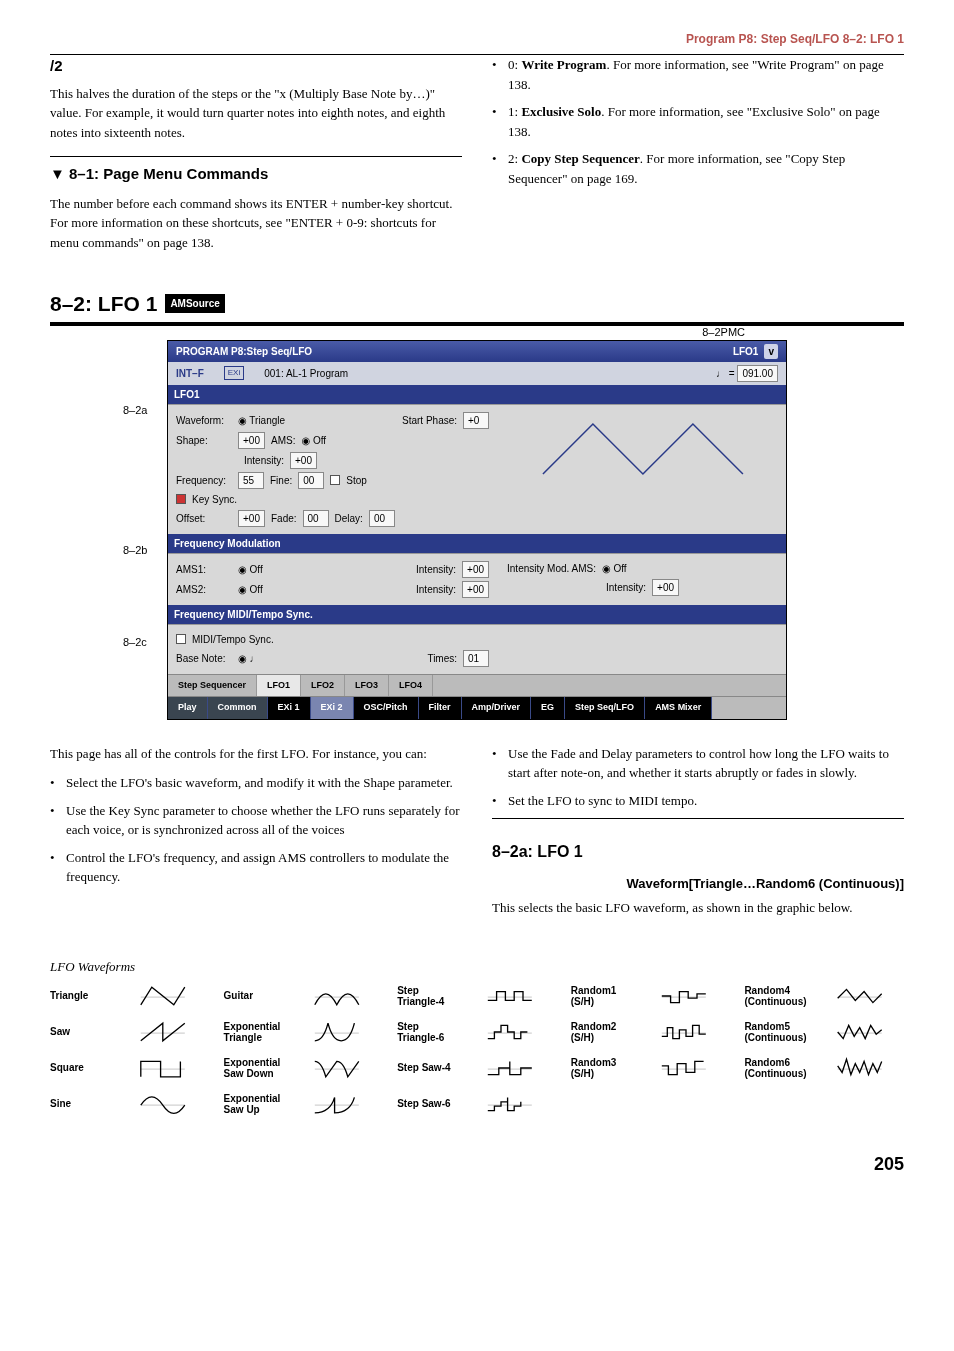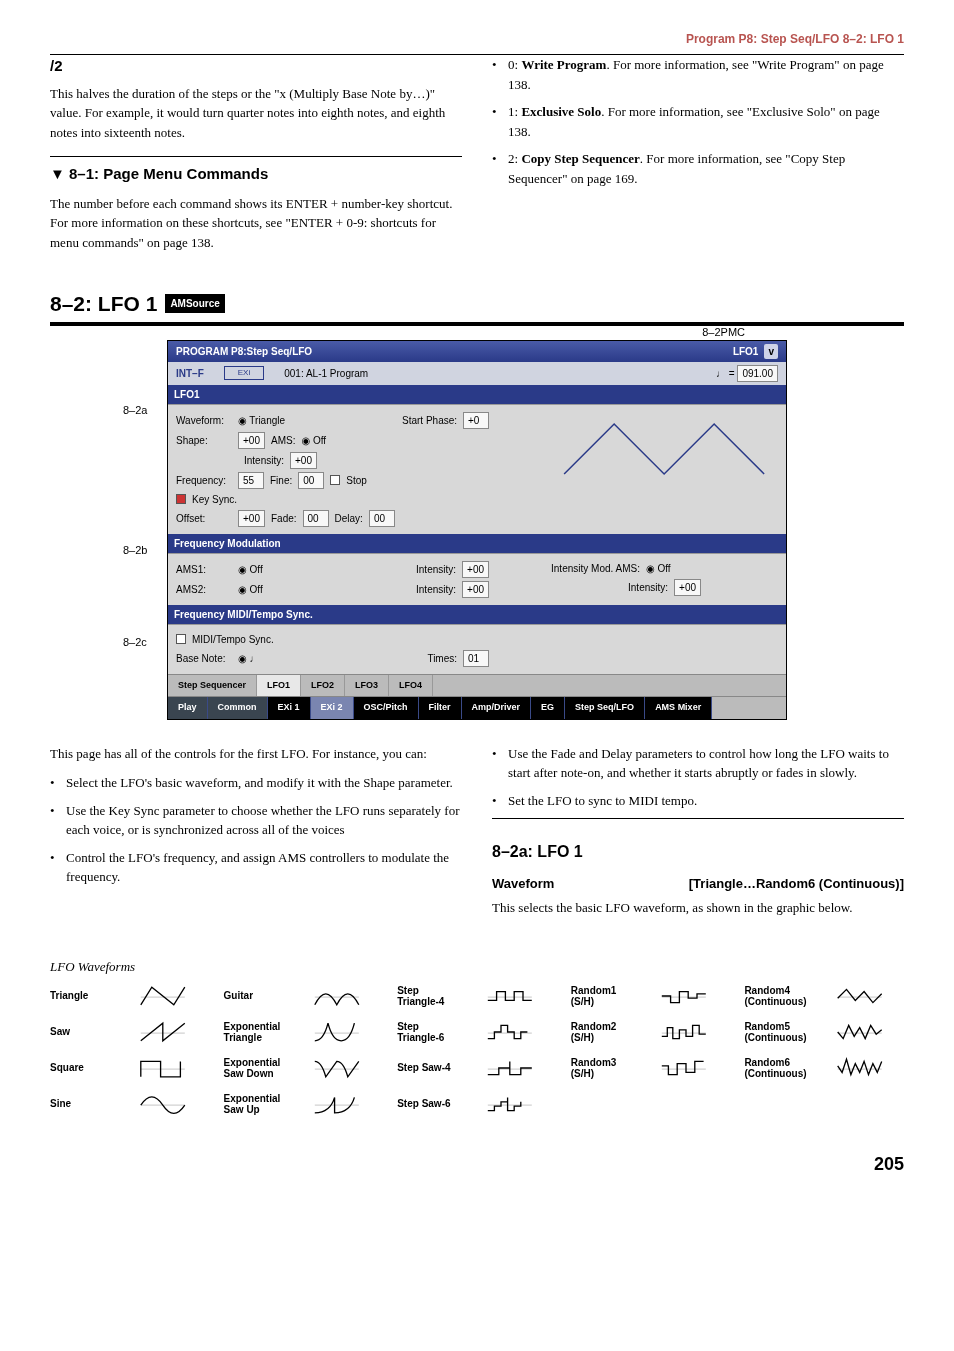--- a/index.html
+++ b/index.html
@@ -121,36 +121,36 @@
     border-radius: 2px;
   }
   .shot .subbar {
     background: #d0d4e0;
     padding: 3px 8px;
     display: flex;
     align-items: center;
     gap: 20px;
   }
   .shot .subbar .intf { color: #2a3a88; font-weight: bold; }
-  .shot .subbar .exi { border: 1px solid #2a3a88; color: #2a3a88; padding: 0 13px; font-size: 8px; }
+  .shot .subbar .exi { border: 1px solid #2a3a88; color: #2a3a88; padding: 0 3px; font-size: 8px; }
   .shot .section-label {
     background: #2a3a88;
     color: #fff;
     font-weight: bold;
     padding: 2px 6px;
   }
   .shot .panel {
     background: #d8d8d8;
     padding: 4px 8px;
     border-top: 1px solid #999;
     display: flex;
     gap: 18px;
   }
   .shot .panel .leftp { flex: 0 0 52%; }
-  .shot .panel .rightp { flex: 1; margin-left: 44px; }
+  .shot .panel .rightp { flex: 1; }
   .shot .row { display: flex; align-items: center; gap: 6px; margin: 3px 0; }
   .shot .lbl { min-width: 56px; }
   .shot .pill {
     background: #f8f8f8;
     border: 1px solid #888;
     padding: 0 4px;
     display: inline-block;
     min-width: 26px;
     text-align: left;
   }
@@ -190,21 +190,21 @@
   h3.sec82a {
     font-family: Arial, sans-serif;
     font-size: 16px;
     font-weight: bold;
     border-top: 1px solid #000;
     padding-top: 21px;
     margin-bottom: 10px;
   }
   .param-line {
     display: flex;
-    justify-content: space-between;
+    justify-content: flex-end;
     font-family: Arial, sans-serif;
     font-size: 13px;
     font-weight: bold;
     margin-bottom: 4px;
   }
   .waveforms-title {
     font-style: italic;
     font-family: Georgia, serif;
     margin: 30px 0 8px;
   }

